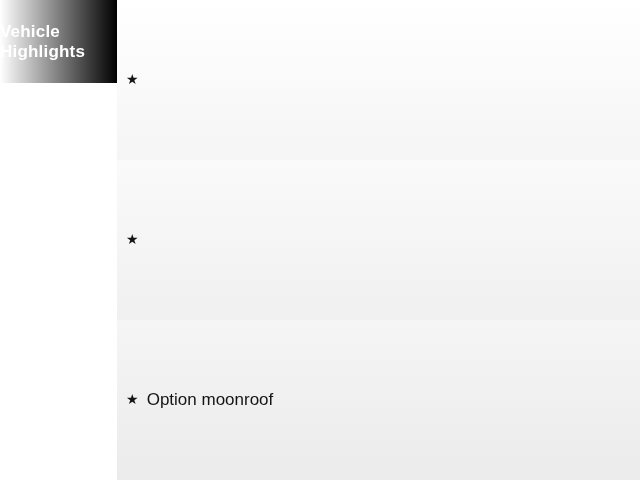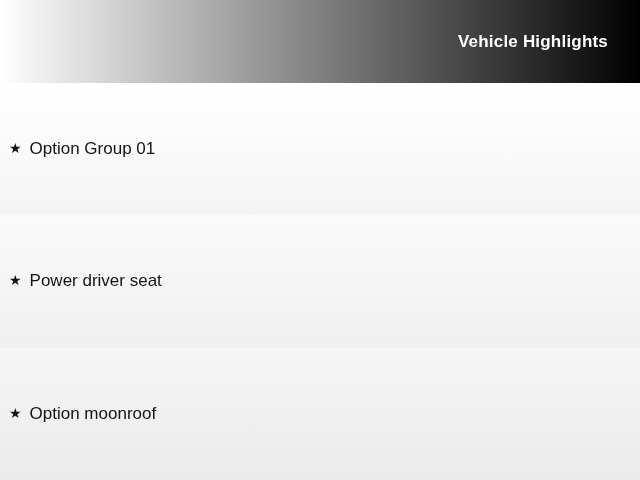--- a/index.html
+++ b/index.html
@@ -7,21 +7,21 @@
     padding: 0;
     background: #ffffff;
     font-family: "Liberation Sans", sans-serif;
   }
   .page {
     position: relative;
     width: 640px;
     height: 480px;
     overflow: hidden;
     display: flex;
-    flex-direction: column;
+    flex-direction: row;
   }
   .header {
     height: 83px;
     flex: 0 0 83px;
     background: linear-gradient(to right, #ffffff 0%, #000000 100%);
     display: flex;
     align-items: center;
     justify-content: flex-end;
   }
   .title {
@@ -64,26 +64,24 @@
 <div class="page">
 
   <header class="header">
     <h1 class="title">Vehicle Highlights</h1>
   </header>
 
   <main class="content">
 
     <div class="row row-1">
       <span class="star">★</span>
-      <span class="label">Option Group 01</span>
     </div>
 
     <div class="row row-2">
       <span class="star">★</span>
-      <span class="label">Power driver seat</span>
     </div>
 
     <div class="row row-3">
       <span class="star">★</span>
       <span class="label">Option moonroof</span>
     </div>
 
   </main>
 </div>
 

